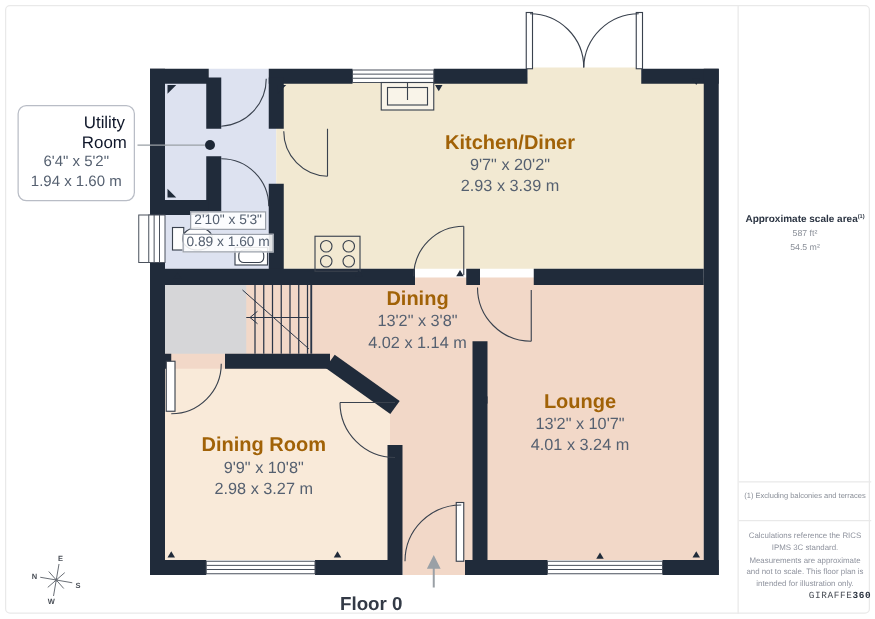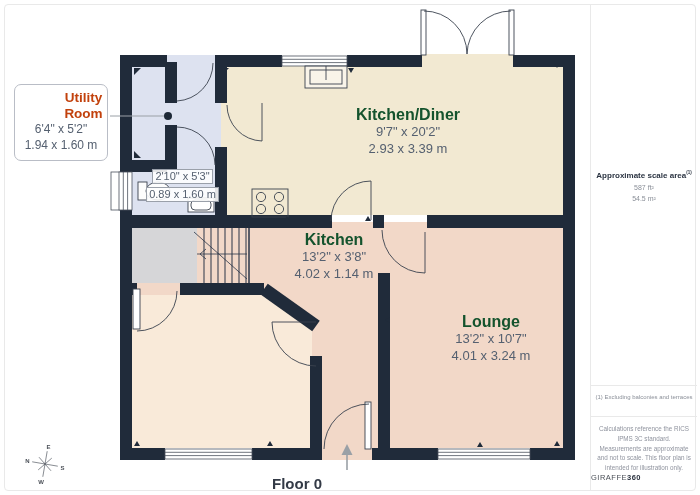--- a/index.html
+++ b/index.html
@@ -3,48 +3,48 @@
 <meta charset="utf-8">
 <style>
   html,body{margin:0;padding:0;background:#fff;}
   .page{position:relative;width:700px;height:495px;background:#ffffff;overflow:hidden;
         font-family:"Liberation Sans","DejaVu Sans",sans-serif;}
   .page-border{position:absolute;inset:4px;border:1px solid #e9e9e9;border-radius:4px;pointer-events:none;}
   svg.plan{position:absolute;left:0;top:0;}
 
   
   .room-label{position:absolute;text-align:center;pointer-events:none;}
-  .room-label .title{font-weight:bold;color:#14532d;font-size:16px;line-height:1.15;}
+  .room-label .title{font-weight:bold;color:#a16207;font-size:16px;line-height:1.15;}
   .room-label .dim{color:#556070;font-size:13px;line-height:1.25;}
   .room-label.wc .title{font-size:13.5px;}
   .room-label.wc .dim{font-size:11px;background:rgba(255,255,255,.88);border:1px solid #9aa0aa;
       display:inline-block;padding:0 2px;margin-top:1px;line-height:1.15;}
 
   
   .callout{position:absolute;left:14px;top:84px;width:94px;background:#fff;border:1px solid #b9bdc6;
       border-radius:7px;text-align:center;padding:5px 2px 6px 2px;box-sizing:border-box;}
-  .callout .title{font-weight:bold;color:#c2410c;font-size:13.5px;line-height:1.2;margin-left:45px;}
+  .callout .title{font-weight:normal;color:#0f172a;font-size:13.5px;line-height:1.2;margin-left:45px;}
   .callout .dim{color:#556070;font-size:12px;line-height:1.3;}
 
   .floor-label{position:absolute;left:247px;top:475px;width:100px;text-align:center;
       font-size:15px;font-weight:bold;color:#333a46;}
 
   
   .panel{position:absolute;top:4px;bottom:4px;left:590px;width:106px;border-left:1px solid #e9e9e9;}
   .panel .area-block{position:absolute;top:166px;left:0;right:0;text-align:center;}
   .panel .area-title{font-size:8px;font-weight:bold;color:#2b3442;}
   .panel .area-title sup{font-size:4.5px;}
   .panel .area-val{font-size:7px;color:#8a8f98;margin-top:4px;}
   .panel .hline{position:absolute;left:0;right:0;border-top:1px solid #e9e9e9;}
   .panel .footnote{position:absolute;top:390px;left:4px;right:4px;text-align:center;
       font-size:6px;color:#8a8f98;}
   .panel .disclaimer{position:absolute;top:420px;left:5px;right:5px;text-align:center;
       font-size:6.3px;line-height:1.55;color:#8f939e;}
-  .panel .brand{position:absolute;top:469px;left:0;right:0;text-align:left;
-      font-size:7.5px;letter-spacing:.5px;color:#4a4f57;}
+  .panel .brand{position:absolute;top:469px;left:0;right:0;text-align:right;
+      font-size:7.5px;letter-spacing:.5px;color:#4a4f57;font-family:Liberation Mono, monospace;}
   .panel .brand b{color:#2b3340;}
 </style>
 </head>
 <body>
 
 <div class="page">
   <div class="page-border"></div>
 
   <svg class="plan" width="700" height="495" viewBox="0 0 700 495">
 
@@ -256,31 +256,36 @@
     <div><span class="dim">0.89 x 1.60 m</span></div>
   </div>
 
   <div class="room-label" style="left:308px;top:106px;width:200px;">
     <div class="title">Kitchen/Diner</div>
     <div class="dim">9'7" x 20'2"</div>
     <div class="dim">2.93 x 3.39 m</div>
   </div>
 
   <div class="room-label" style="left:254px;top:231px;width:160px;">
-    <div class="title">Kitchen</div>
+    <div class="title">Dining</div>
     <div class="dim">13'2" x 3'8"</div>
     <div class="dim">4.02 x 1.14 m</div>
   </div>
 
-  <div class="room-label" style="left:411px;top:313px;width:160px;">
+  <div class="room-label" style="left:384px;top:313px;width:160px;">
     <div class="title">Lounge</div>
     <div class="dim">13'2" x 10'7"</div>
     <div class="dim">4.01 x 3.24 m</div>
   </div>
 
+  <div class="room-label" style="left:131px;top:348px;width:160px;">
+    <div class="title">Dining Room</div>
+    <div class="dim">9'9" x 10'8"</div>
+    <div class="dim">2.98 x 3.27 m</div>
+  </div>
 
   <div class="floor-label">Floor 0</div>
 
   <aside class="panel">
     <div class="area-block">
       <div class="area-title"><span>Approximate scale area</span><sup>(1)</sup></div>
       <div class="area-val">587 ft²</div>
       <div class="area-val">54.5 m²</div>
     </div>
     <div class="hline" style="top:381px;"></div>

